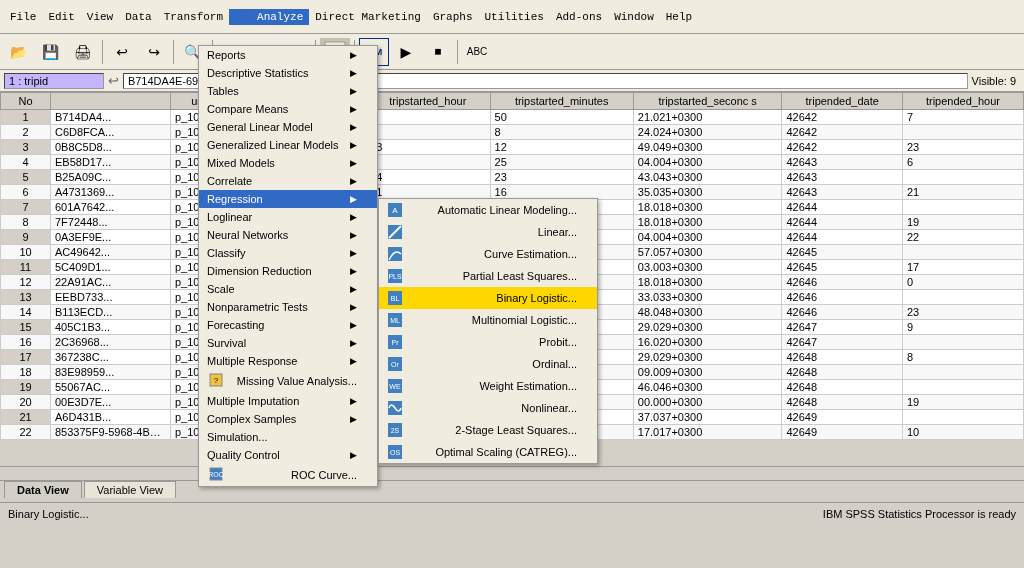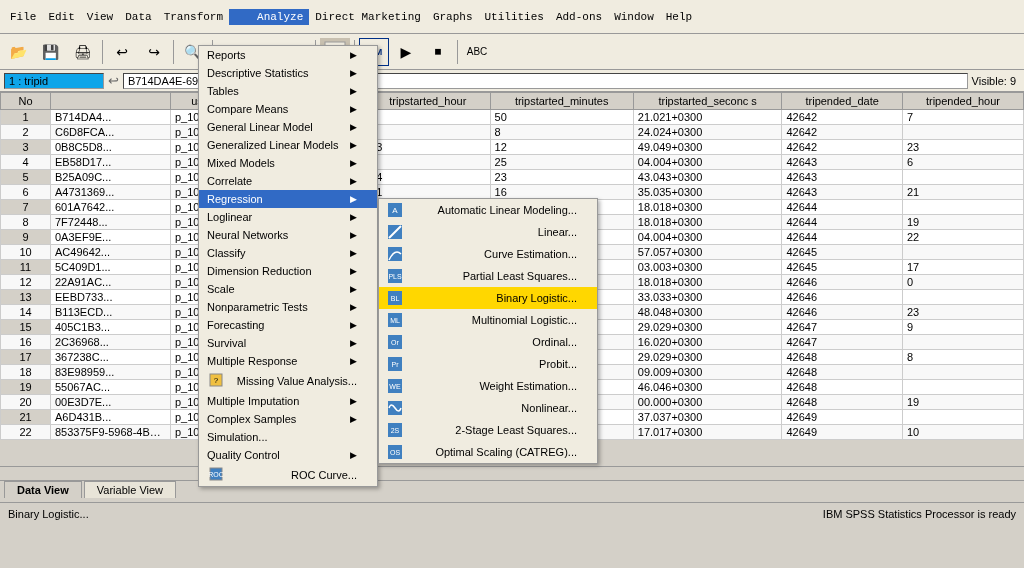--- a/index.html
+++ b/index.html
@@ -10,21 +10,21 @@
     .menubar-item { padding: 2px 6px; cursor: pointer; font-size: 11px; color: #000; }
     .menubar-item.active { background: #316ac5; color: #fff; padding-left: 28px; }
 
     
     .toolbar { background: #f0ece0; border-bottom: 1px solid #999; display: flex; align-items: center; height: 36px; padding: 2px 4px; gap: 2px; }
     .toolbar-btn { width: 30px; height: 28px; background: #f0ece0; border: 1px solid transparent; cursor: pointer; display: flex; align-items: center; justify-content: center; font-size: 14px; }
     .toolbar-separator { width: 1px; height: 24px; background: #999; margin: 0 2px; }
 
     
     .varbar { background: #f0ece0; border-bottom: 1px solid #999; display: flex; align-items: center; height: 22px; padding: 0 4px; gap: 4px; }
-    .varbar-name { width: 100px; background: #0ea5e9; border: 1px inset #999; padding: 1px 4px; font-size: 11px; }
+    .varbar-name { width: 100px; background: #c4b5fd; border: 1px inset #999; padding: 1px 4px; font-size: 11px; }
     .varbar-value { flex: 1; background: white; border: 1px inset #999; padding: 1px 4px; font-size: 11px; }
     .varbar-visible { margin-left: auto; font-size: 11px; color: #000; padding-right: 4px; }
     .data-table { border-collapse: collapse; width: 100%; font-size: 11px; }
     .data-table th { background: #d4d0c8; border: 1px solid #999; padding: 2px 16px; text-align: center; font-weight: normal; min-width: 50px; white-space: nowrap; }
     .data-table td { background: white; border: 1px solid #ccc; padding: 1px 4px; white-space: nowrap; max-width: 120px; overflow: hidden; text-overflow: ellipsis; }
     .data-table td.row-num { background: #d4d0c8; text-align: center; min-width: 30px; }
     .data-table tr:nth-child(even) td { background: #f8f8f8; }
     .dropdown { position: absolute; background: #f0ece0; border: 1px solid #999; box-shadow: 2px 2px 4px rgba(0,0,0,0.3); z-index: 200; min-width: 180px; }
     .dropdown-item { padding: 3px 20px 3px 8px; cursor: pointer; display: flex; align-items: center; justify-content: space-between; white-space: nowrap; font-size: 11px; }
     .dropdown-item.active { background: #316ac5; color: #fff; }
@@ -472,38 +472,38 @@
             <rect x="0" y="0" width="14" height="14" fill="#4080c0"></rect>
             <text x="7" y="10" text-anchor="middle" font-size="7" fill="white">ML</text>
           </svg>
       </span>
       Multinomial Logistic...
     </div>
     <div class="dropdown-item">
       <span class="dropdown-icon">
         <svg width="14" height="14" viewBox="0 0 14 14">
             <rect x="0" y="0" width="14" height="14" fill="#4080c0"></rect>
+            <text x="7" y="10" text-anchor="middle" font-size="7" fill="white">Pr</text>
+          </svg>
+      </span>
+      Probit...
+    </div>
+    <div class="dropdown-item">
+      <span class="dropdown-icon">
+        <svg width="14" height="14" viewBox="0 0 14 14">
+            <rect x="0" y="0" width="14" height="14" fill="#4080c0"></rect>
             <text x="7" y="10" text-anchor="middle" font-size="7" fill="white">Or</text>
           </svg>
       </span>
       Ordinal...
     </div>
     <div class="dropdown-item">
       <span class="dropdown-icon">
         <svg width="14" height="14" viewBox="0 0 14 14">
             <rect x="0" y="0" width="14" height="14" fill="#4080c0"></rect>
-            <text x="7" y="10" text-anchor="middle" font-size="7" fill="white">Pr</text>
-          </svg>
-      </span>
-      Probit...
-    </div>
-    <div class="dropdown-item">
-      <span class="dropdown-icon">
-        <svg width="14" height="14" viewBox="0 0 14 14">
-            <rect x="0" y="0" width="14" height="14" fill="#4080c0"></rect>
             <text x="7" y="10" text-anchor="middle" font-size="7" fill="white">WE</text>
           </svg>
       </span>
       Weight Estimation...
     </div>
     <div class="dropdown-item">
       <span class="dropdown-icon">
         <svg width="14" height="14" viewBox="0 0 14 14">
             <rect x="0" y="0" width="14" height="14" fill="#4080c0"></rect>
             <path d="M1,7 Q3,1 7,7 Q11,13 13,7" stroke="white" stroke-width="1.5" fill="none"></path>

